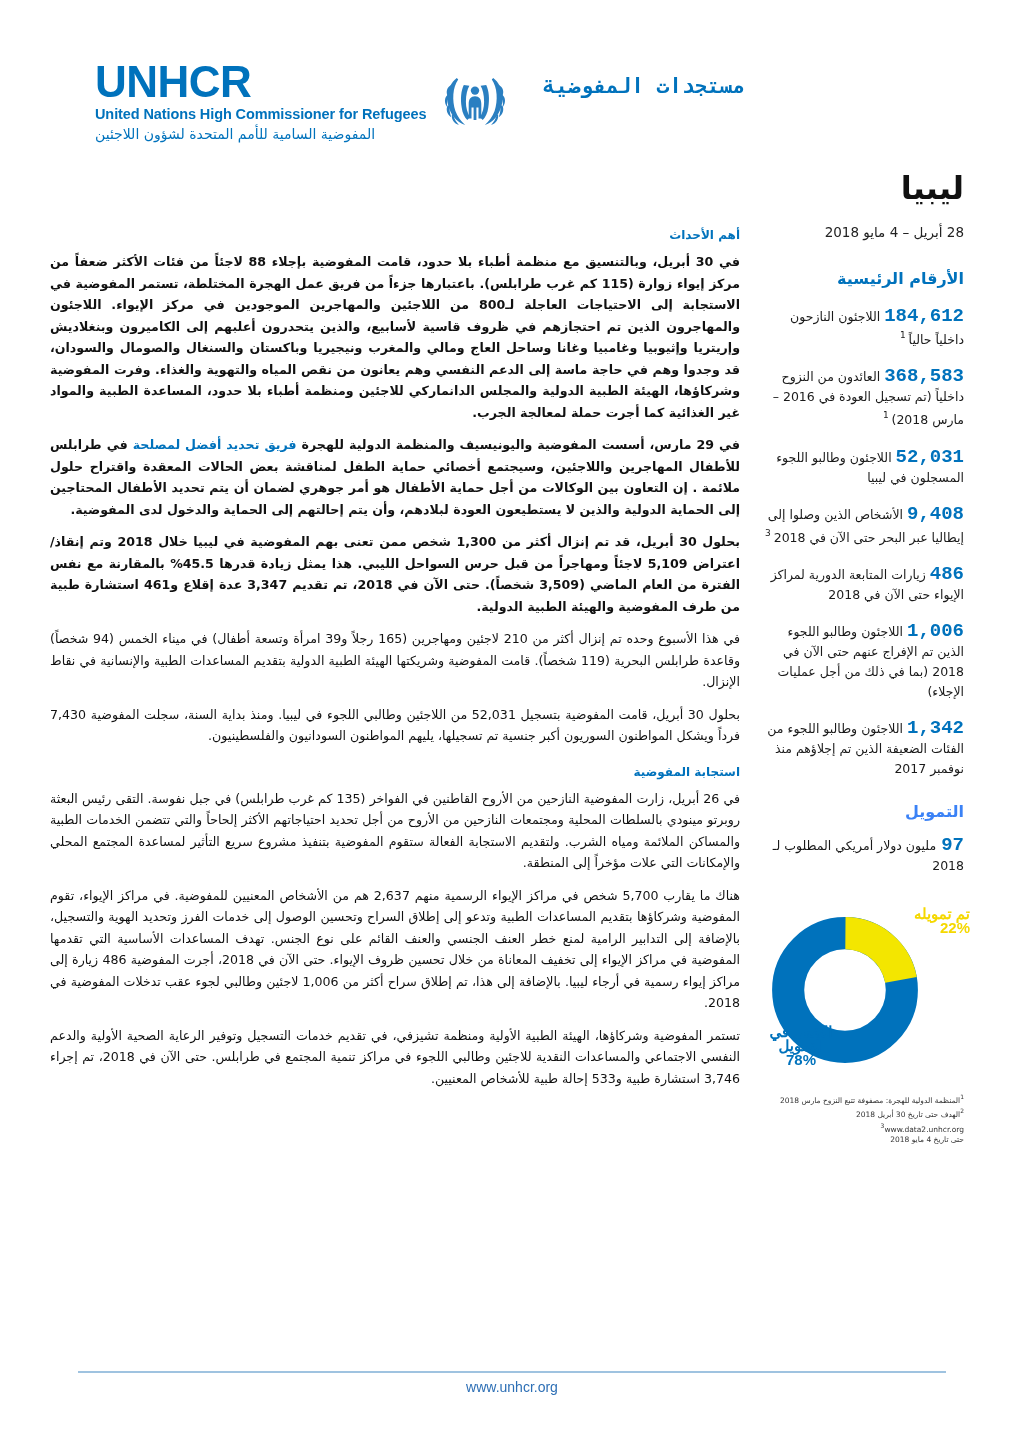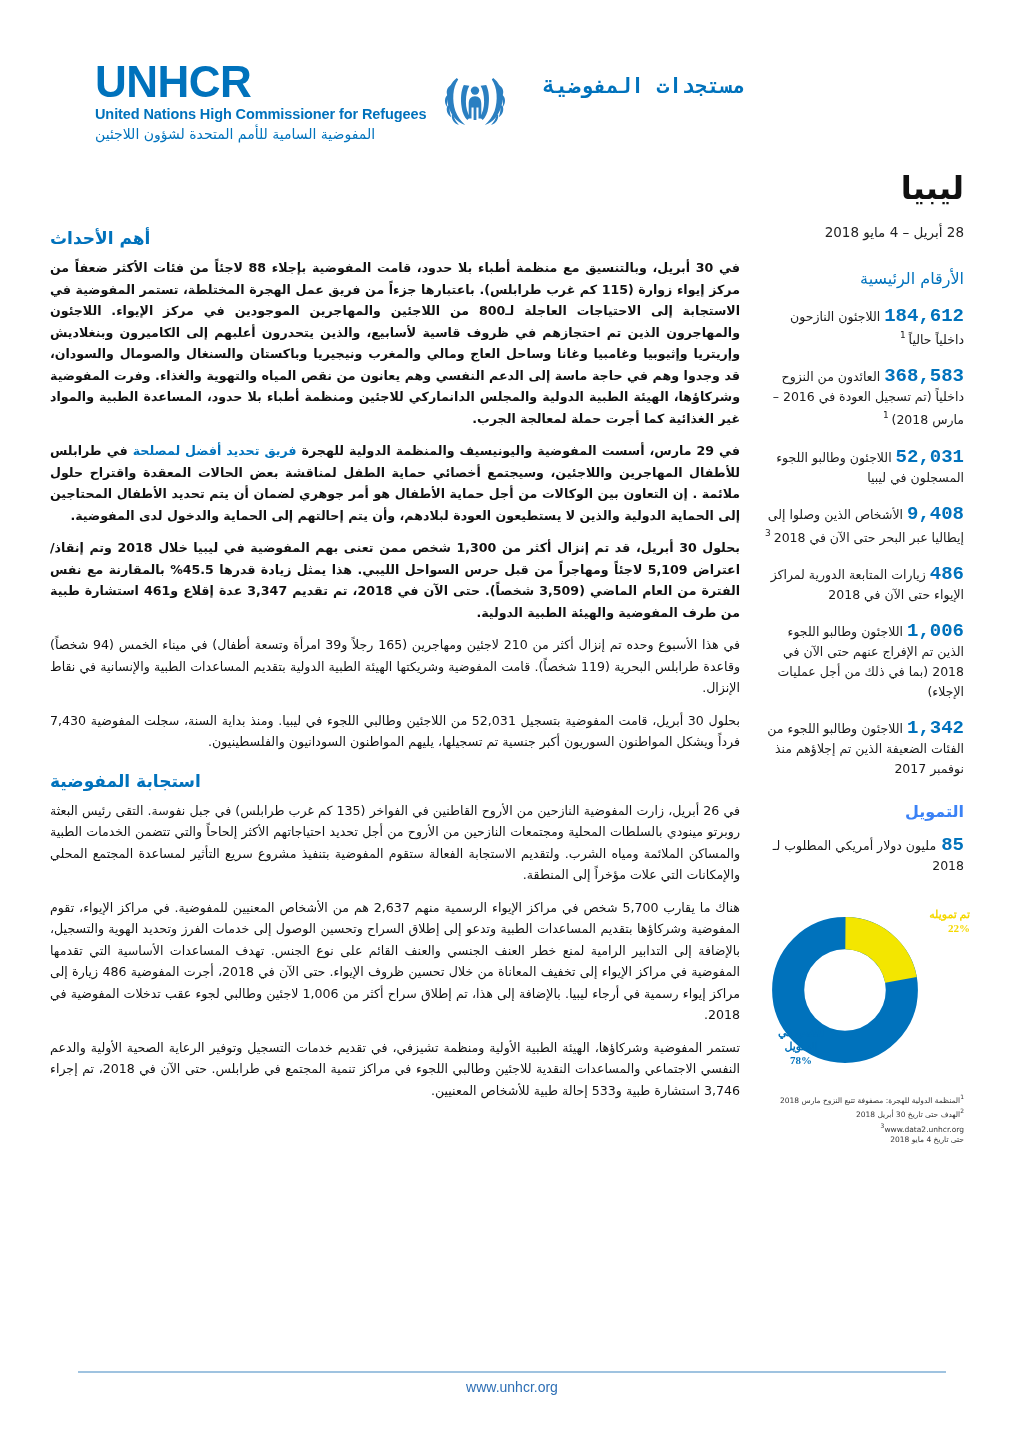--- a/index.html
+++ b/index.html
@@ -112,21 +112,21 @@
   .date-range {
     font-family: "DejaVu Sans", sans-serif;
     font-size: 13.5px;
     line-height: 20px;
     color: #222;
     margin-bottom: 26px;
     direction: rtl;
   }
   .sidebar-heading {
     font-family: "DejaVu Sans", sans-serif;
-    font-weight: normal;
+    font-weight: bold;
     font-size: 16px;
     line-height: 22px;
     color: #0072bc;
     margin-bottom: 16px;
   }
   .stat {
     margin-bottom: 17px;
     line-height: 19px;
   }
   .stat-num {
@@ -162,22 +162,22 @@
   
   .donut-wrap {
     position: relative;
     width: 200px;
     height: 160px;
     margin-top: 26px;
   }
   .donut-svg { position: absolute; left: 6px; top: 14px; }
   .donut-label {
     position: absolute;
-    font-family: Liberation Serif, serif;
-    font-size: 11px;
+    font-family: Liberation Sans, sans-serif;
+    font-size: 15px;
     font-weight: bold;
     line-height: 14px;
     text-align: right;
     direction: rtl;
   }
   .donut-label.funded {
     color: #f5d800;
     right: -6px;
     top: 6px;
     width: 96px;
@@ -212,23 +212,23 @@
     position: absolute;
     right: 284px;
     top: 228px;
     width: 690px;
     direction: rtl;
     text-align: justify;
   }
   .section-heading {
     font-family: "DejaVu Sans", sans-serif;
     font-weight: bold;
-    font-size: 17px;
-    color: #0072bc;
-    text-align: left;
+    font-size: 12px;
+    color: #0072bc;
+    text-align: right;
     margin: 0 0 9px 0;
   }
   .section-heading.sp { margin-top: 18px; }
   p.body {
     font-family: "DejaVu Sans", sans-serif;
     font-size: 12.6px;
     line-height: 21.5px;
     color: #111;
     margin: 0 0 11px 0;
     text-align: justify;
@@ -309,21 +309,21 @@
         <div class="stat"><span class="stat-num">368,583</span><span class="stat-label"> العائدون من النزوح داخلياً (تم تسجيل العودة في 2016 – مارس 2018)</span><sup class="stat-sup"> 1</sup></div>
         <div class="stat"><span class="stat-num">52,031</span><span class="stat-label"> اللاجئون وطالبو اللجوء المسجلون في ليبيا</span></div>
         <div class="stat"><span class="stat-num">9,408</span><span class="stat-label"> الأشخاص الذين وصلوا إلى إيطاليا عبر البحر حتى الآن في 2018</span><sup class="stat-sup"> 3</sup></div>
         <div class="stat"><span class="stat-num">486</span><span class="stat-label"> زيارات المتابعة الدورية لمراكز الإيواء حتى الآن في 2018</span></div>
         <div class="stat"><span class="stat-num">1,006</span><span class="stat-label"> اللاجئون وطالبو اللجوء الذين تم الإفراج عنهم حتى الآن في 2018 (بما في ذلك من أجل عمليات الإجلاء)</span></div>
         <div class="stat"><span class="stat-num">1,342</span><span class="stat-label"> اللاجئون وطالبو اللجوء من الفئات الضعيفة الذين تم إجلاؤهم منذ نوفمبر 2017</span></div>
       </div>
 
     <div class="funding-heading">التمويل</div>
     <div class="funding-stat">
-      <span class="stat-num">85</span>
+      <span class="stat-num">97</span>
       <span class="stat-label">مليون دولار أمريكي المطلوب لـ 2018</span>
     </div>
 
     <div class="donut-wrap">
       <svg class="donut-svg" width="150" height="150" viewBox="0 0 42 42">
         <circle cx="21" cy="21" r="15.9155" fill="transparent" stroke="#0072bc" stroke-width="9"></circle>
         <circle id="donut-funded-arc" cx="21" cy="21" r="15.9155" fill="transparent" stroke="#f3e600" stroke-width="9" stroke-dasharray="22 78" stroke-dashoffset="25"></circle>
       </svg>
       <div class="donut-label funded">
         <span>تم تمويله</span>

